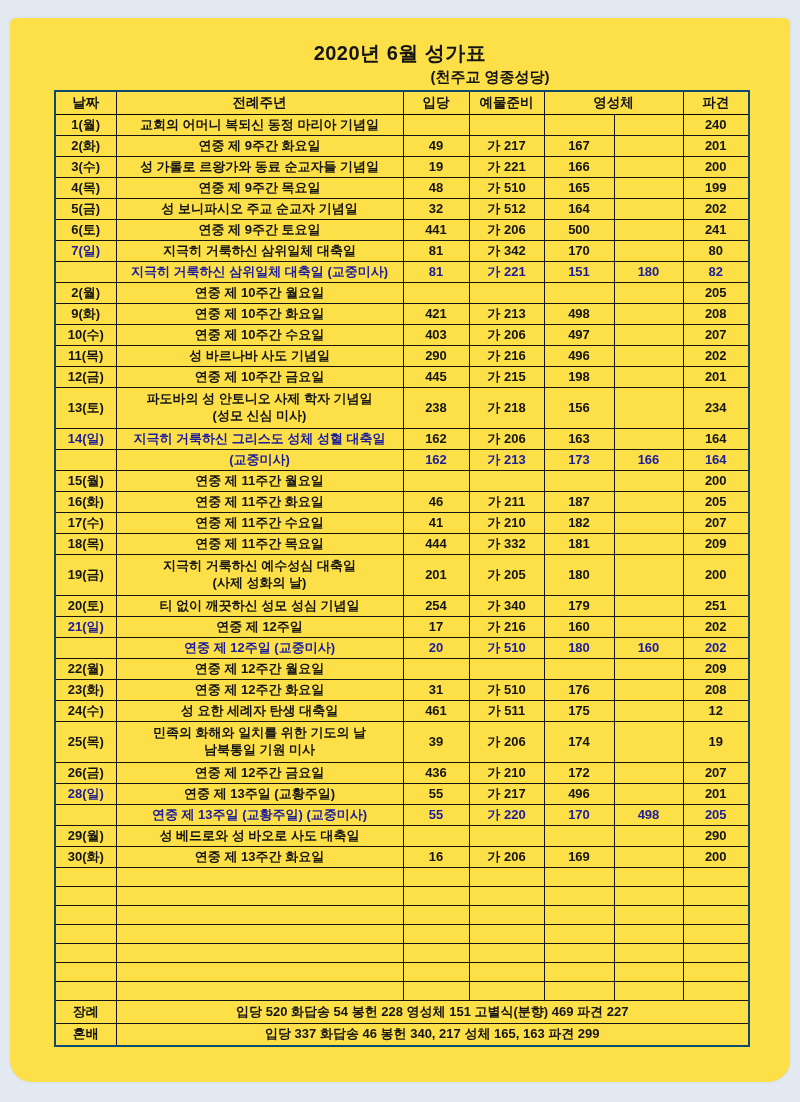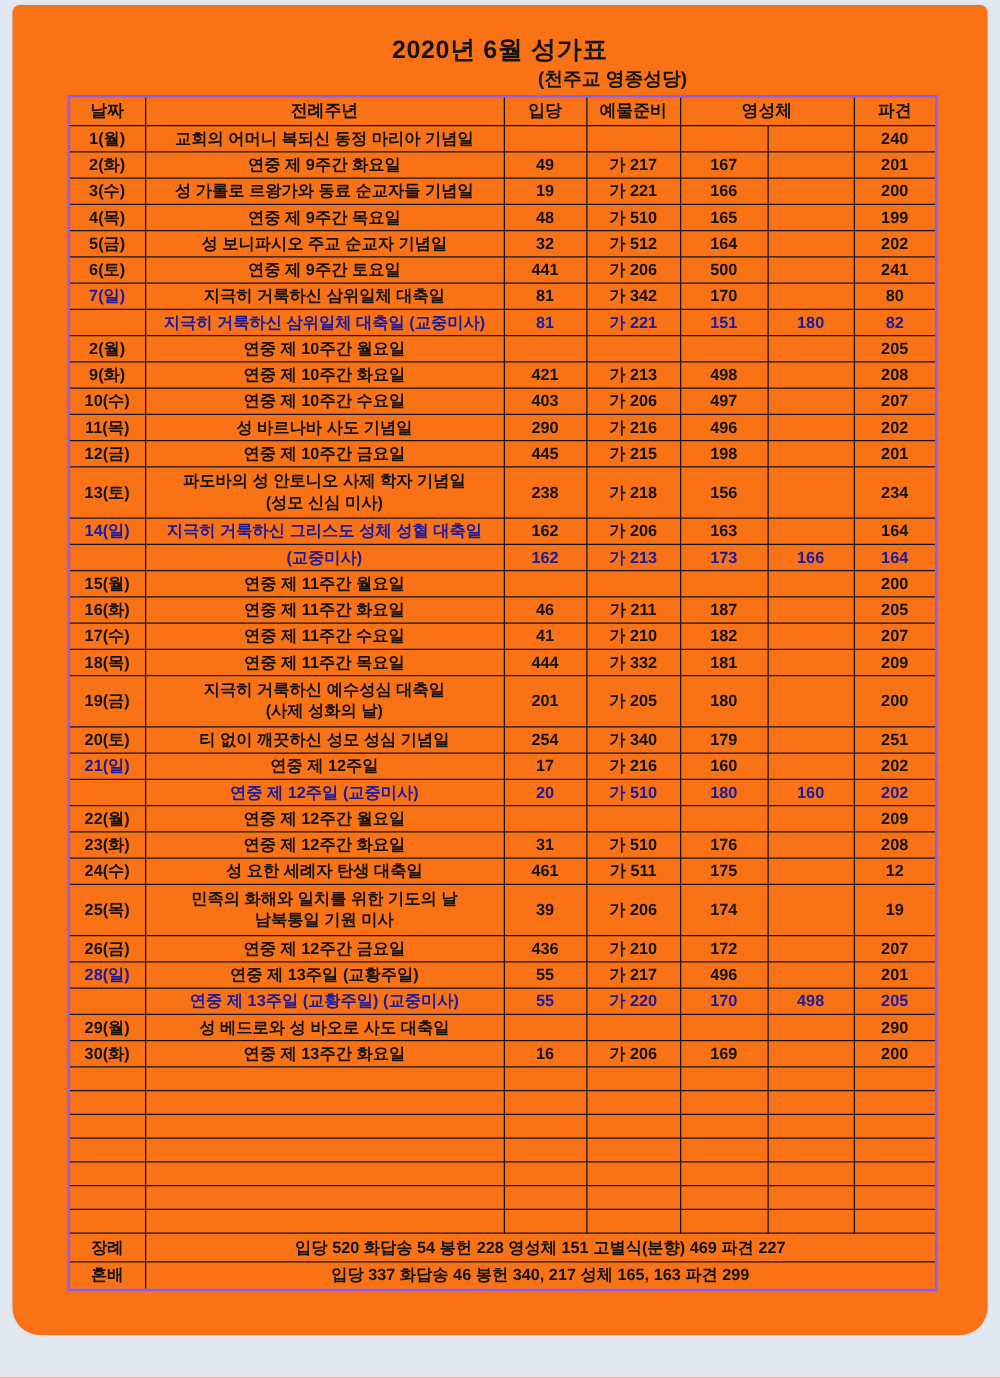--- a/index.html
+++ b/index.html
@@ -4,23 +4,23 @@
 <style>
   * { margin:0; padding:0; box-sizing:border-box; }
   html,body { width:800px; height:1102px; }
   body {
     background:#e3e9f0;
     font-family:"Liberation Sans","DejaVu Sans",sans-serif;
     position:relative;
     overflow:hidden;
   }
   .page {
-    position:absolute; left:10px; top:4px;
+    position:absolute; left:10px; top:18px;
     width:780px; height:1064px;
-    background:#f97316;
+    background:#fde047;
     border-radius:6px 6px 22px 22px;
     box-shadow:0 0 2px rgba(120,140,160,.25);
   }
   .doc-title {
     position:absolute; top:22px; left:0; width:100%;
     text-align:center; font-size:20px; font-weight:bold; color:#141414;
     letter-spacing:0.5px;
   }
   .doc-subtitle {
     position:absolute; top:50px; left:0; width:100%;
@@ -33,21 +33,21 @@
     table-layout:fixed;
     width:694px;
     font-size:13px; font-weight:bold; color:#141414;
   }
   table.hymn td, table.hymn th {
     border:1px solid #151515;
     text-align:center; vertical-align:middle;
     padding:1px 2px;
     overflow:hidden; white-space:nowrap;
   }
-  table.hymn { border:2px solid #8b5cf6; }
+  table.hymn { border:2px solid #0c4a6e; }
   table.hymn tr.hdr th { height:23px; font-size:13.5px; border-bottom:1.5px solid #000; }
   table.hymn tr.r td { height:21px; }
   table.hymn tr.r.double td { height:41px; }
   table.hymn tr.r.double .t2 { line-height:1.25; }
   table.hymn tr.empty td { height:19px; }
   table.hymn tr.foot td { height:23px; }
   .blue { color:#1b1b9e; }
   .merged-text { white-space:pre; text-align:center;margin-top:20px; }
   table.hymn td.datec { font-size:13px; }
 </style>

